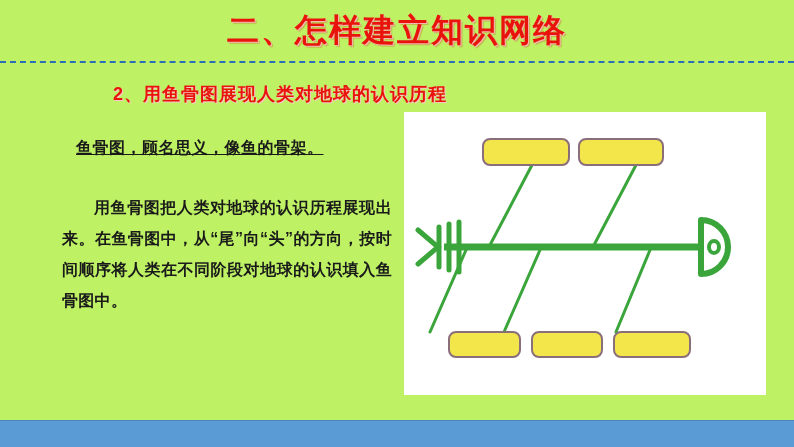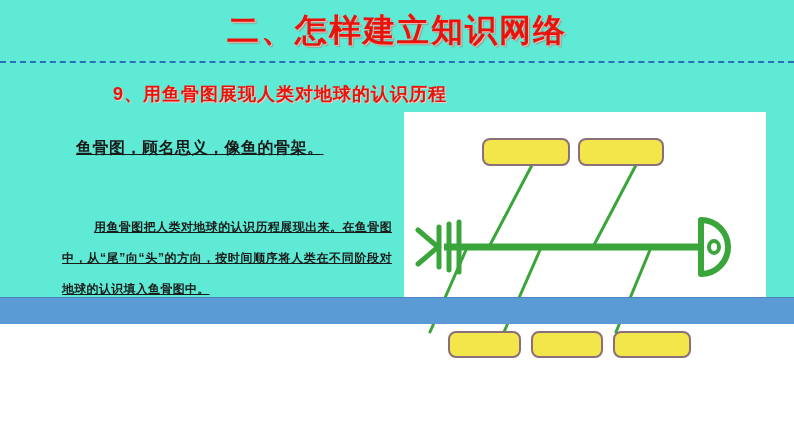--- a/index.html
+++ b/index.html
@@ -5,22 +5,22 @@
 <style>
   * { box-sizing: border-box; margin: 0; padding: 0; }
   html, body {
     width: 794px; height: 447px;
     background: #ffffff;
     font-family: "Liberation Sans", "DejaVu Sans", sans-serif;
     overflow: hidden;
   }
   .slide {
     position: relative;
-    width: 794px; height: 324px;
-    background: #5eead4;
+    width: 794px; height: 447px;
+    background: #bef264;
   }
 
   
   .title {
     position: absolute;
     left: 0; top: 8px;
     width: 794px;
     text-align: center;
     font-size: 32px;
     font-weight: bold;
@@ -63,28 +63,27 @@
   }
   .lead {
     font-size: 16px;
     font-weight: bold;
     line-height: 28px;
     letter-spacing: .5px;
     padding-left: 14px;
     text-decoration: underline;
   }
   .para {
-    margin-top: 50px;
-    font-size: 12px;
+    margin-top: 30px;
+    font-size: 16px;
     font-weight: bold;
     line-height: 31px;
     letter-spacing: .3px;
     text-indent: 32px;
     text-align: justify;
-    text-decoration: underline;
   }
 
   
   .fishbone-panel {
     position: absolute;
     left: 404px; top: 112px;
     width: 362px; height: 283px;
     background: #ffffff;
   }
   .fishbone-panel svg { display: block; }
@@ -100,21 +99,21 @@
 </style>
 </head>
 <body>
 
 <div class="slide">
 
   <div class="title">二、怎样建立知识网络</div>
 
   <div class="dash-rule"></div>
 
-  <div class="subtitle">9、用鱼骨图展现人类对地球的认识历程</div>
+  <div class="subtitle">2、用鱼骨图展现人类对地球的认识历程</div>
 
   <div class="text-col">
     <div class="lead">鱼骨图，顾名思义，像鱼的骨架。</div>
     <div class="para">用鱼骨图把人类对地球的认识历程展现出来。在鱼骨图中，从“尾”向“头”的方向，按时间顺序将人类在不同阶段对地球的认识填入鱼骨图中。</div>
   </div>
 
   <div class="fishbone-panel">
     <svg width="362" height="283" viewBox="0 0 362 283">
 
       <g stroke="#3aa53a" stroke-width="5" fill="none" stroke-linecap="round">

